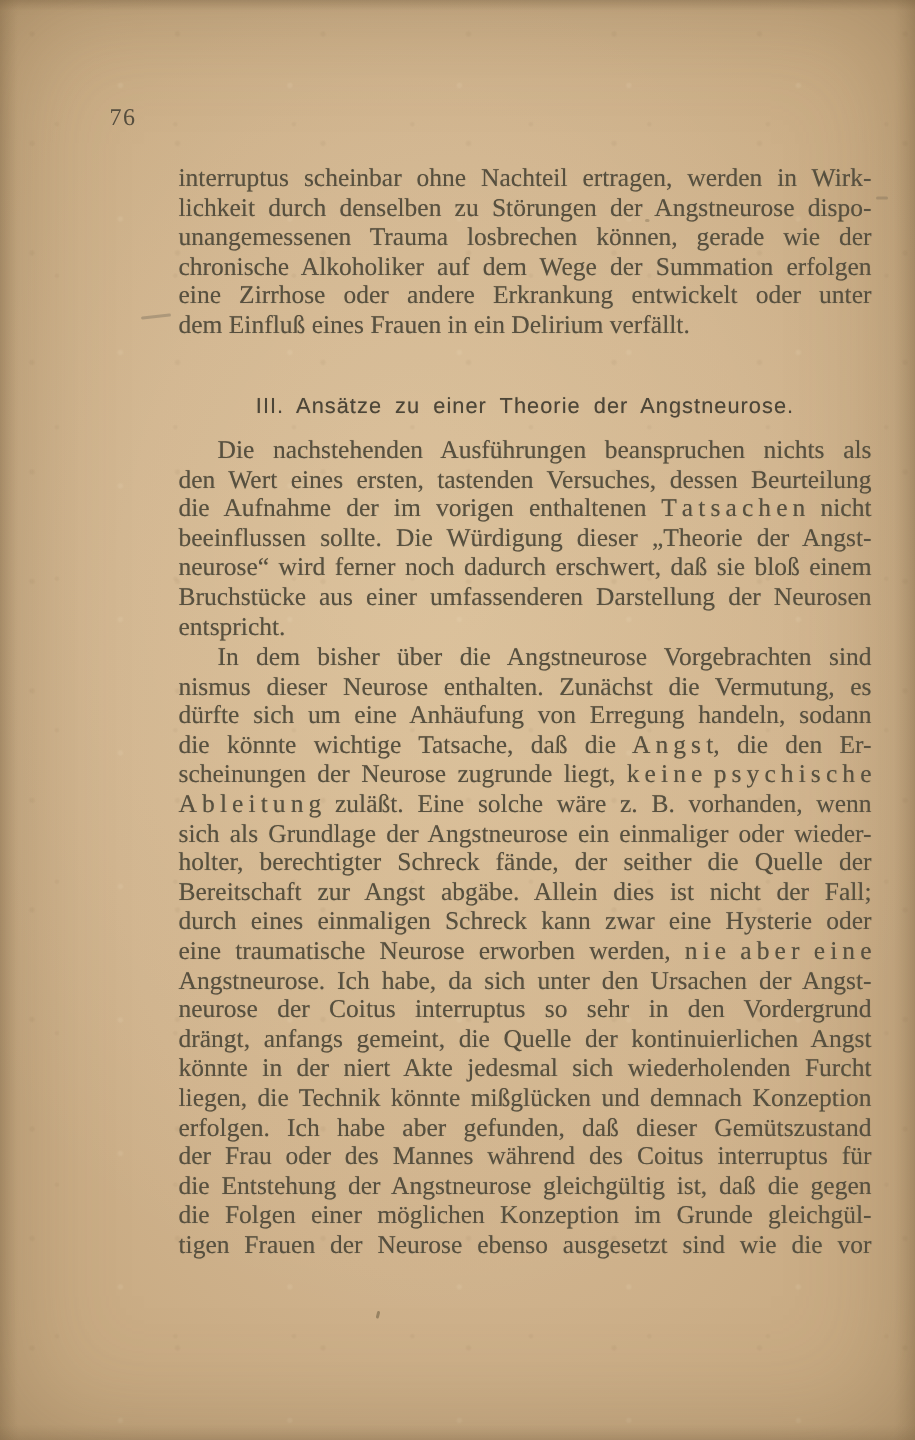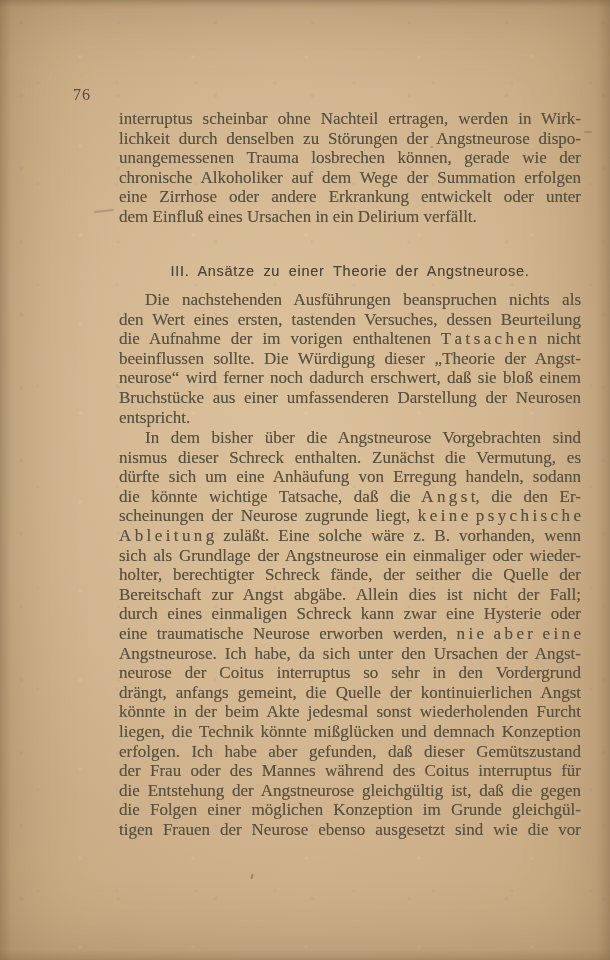--- a/index.html
+++ b/index.html
@@ -29,21 +29,20 @@
     color: #57503f;
   }
   .pagenum {
     position: absolute;
     left: 73px;
     top: 70px;
     font-size: 16px;
     line-height: 18px;
     letter-spacing: 1px;
     color: #564e3e;
-    margin-top: 16px;
   }
   .textblock { position: absolute; left: 119px; width: 462px; }
   .para1 { top: 109px; }
   .para2 { top: 290px; }
   .para3 { top: 428px; }
   .ln {
     line-height: 19.6px;
     font-size: 17px;
     text-align: justify;
     text-align-last: justify;
@@ -79,51 +78,51 @@
 <div class="page">
 
   <div class="pagenum">76</div>
 
   <div class="textblock para1">
     <div class="ln">interruptus scheinbar ohne Nachteil ertragen, werden in Wirk-</div>
     <div class="ln">lichkeit durch denselben zu Störungen der Angstneurose dispo-</div>
     <div class="ln">unangemessenen Trauma losbrechen können, gerade wie der</div>
     <div class="ln">chronische Alkoholiker auf dem Wege der Summation erfolgen</div>
     <div class="ln">eine Zirrhose oder andere Erkrankung entwickelt oder unter</div>
-    <div class="ln end">dem Einfluß eines Ursachen in ein Delirium verfällt.</div>
+    <div class="ln end">dem Einfluß eines Frauen in ein Delirium verfällt.</div>
   </div>
 
   <div class="heading">III. Ansätze zu einer Theorie der Angstneurose.</div>
 
   <div class="textblock para2">
     <div class="ln ind">Die nachstehenden Ausführungen beanspruchen nichts als</div>
     <div class="ln">den Wert eines ersten, tastenden Versuches, dessen Beurteilung</div>
     <div class="ln">die Aufnahme der im vorigen enthaltenen T a t s a c h e n nicht</div>
     <div class="ln">beeinflussen sollte. Die Würdigung dieser „Theorie der Angst-</div>
     <div class="ln">neurose“ wird ferner noch dadurch erschwert, daß sie bloß einem</div>
     <div class="ln">Bruchstücke aus einer umfassenderen Darstellung der Neurosen</div>
     <div class="ln end">entspricht.</div>
   </div>
 
   <div class="textblock para3">
     <div class="ln ind">In dem bisher über die Angstneurose Vorgebrachten sind</div>
-    <div class="ln">nismus dieser Schreck enthalten. Zunächst die Vermutung, es</div>
+    <div class="ln">nismus dieser Neurose enthalten. Zunächst die Vermutung, es</div>
     <div class="ln">dürfte sich um eine Anhäufung von Erregung handeln, sodann</div>
     <div class="ln">die könnte wichtige Tatsache, daß die A n g s t, die den Er-</div>
     <div class="ln">scheinungen der Neurose zugrunde liegt, k e i n e p s y c h i s c h e</div>
     <div class="ln">A b l e i t u n g zuläßt. Eine solche wäre z. B. vorhanden, wenn</div>
     <div class="ln">sich als Grundlage der Angstneurose ein einmaliger oder wieder-</div>
     <div class="ln">holter, berechtigter Schreck fände, der seither die Quelle der</div>
     <div class="ln">Bereitschaft zur Angst abgäbe. Allein dies ist nicht der Fall;</div>
     <div class="ln">durch eines einmaligen Schreck kann zwar eine Hysterie oder</div>
     <div class="ln">eine traumatische Neurose erworben werden, n i e a b e r e i n e</div>
     <div class="ln">Angstneurose. Ich habe, da sich unter den Ursachen der Angst-</div>
     <div class="ln">neurose der Coitus interruptus so sehr in den Vordergrund</div>
     <div class="ln">drängt, anfangs gemeint, die Quelle der kontinuierlichen Angst</div>
-    <div class="ln">könnte in der beim Akte jedesmal sonst wiederholenden Furcht</div>
+    <div class="ln">könnte in der niert Akte jedesmal sich wiederholenden Furcht</div>
     <div class="ln">liegen, die Technik könnte mißglücken und demnach Konzeption</div>
     <div class="ln">erfolgen. Ich habe aber gefunden, daß dieser Gemütszustand</div>
     <div class="ln">der Frau oder des Mannes während des Coitus interruptus für</div>
     <div class="ln">die Entstehung der Angstneurose gleichgültig ist, daß die gegen</div>
     <div class="ln">die Folgen einer möglichen Konzeption im Grunde gleichgül-</div>
     <div class="ln">tigen Frauen der Neurose ebenso ausgesetzt sind wie die vor</div>
   </div>
 
   <div class="mark mark-tilde"></div>
   <div class="mark mark-dash-right"></div>

